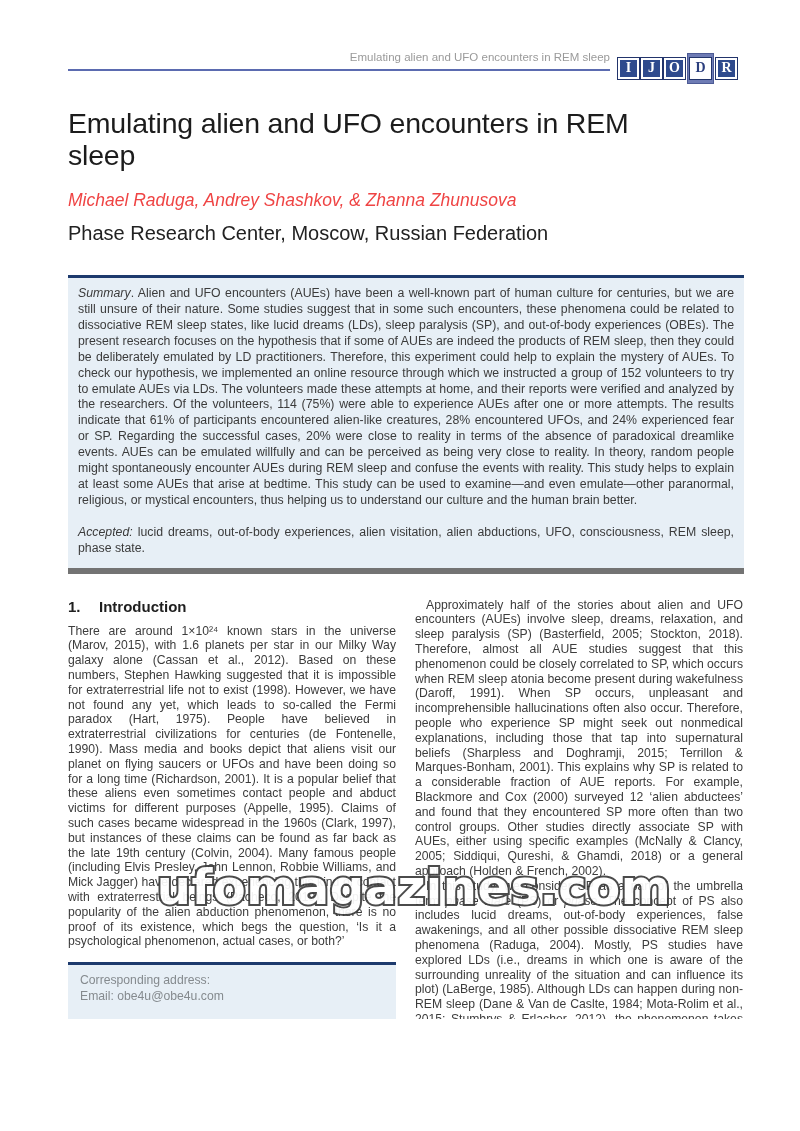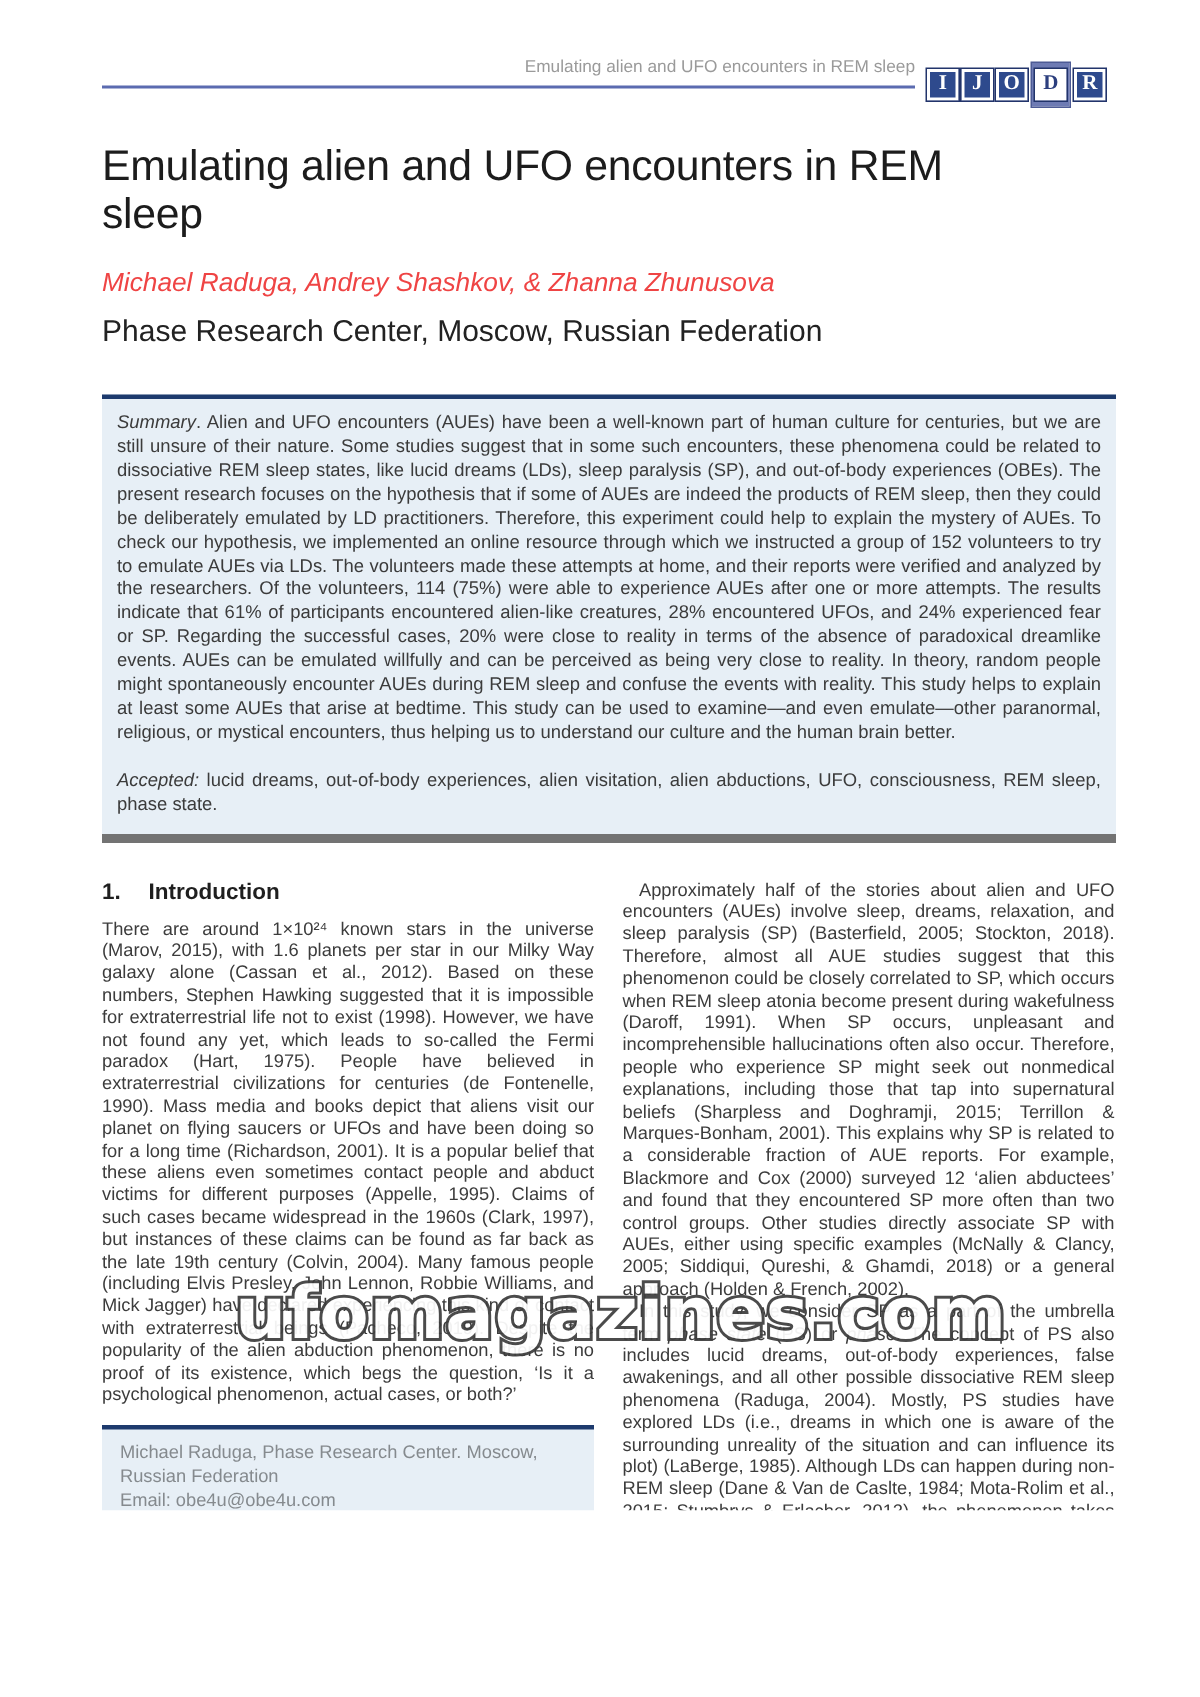--- a/index.html
+++ b/index.html
@@ -1,17 +1,17 @@
 <!DOCTYPE html>
 <html lang="en"><head>
 <meta charset="utf-8">
 <style>
   html, body { margin:0; padding:0; background:#ffffff; }
   .page {
-    position:relative; width:800px; height:1007px; margin:0 auto;
+    position:relative; width:800px; height:1007px; margin:12px auto;
     background:#ffffff; overflow:hidden;
     font-family:"Liberation Sans", sans-serif; color:#3c3c3c;
     box-sizing:border-box; padding:38px 56px 0 68px;
   }
   
   .running-head {
     text-align:right; color:#9a9a9a; font-size:11.5px; line-height:14px;
     padding-right:134px;
   }
   .head-rule { height:2px; background:#5b6bb0; margin:5px 134px 0 0; }
@@ -107,21 +107,21 @@
   </section>
 
   <div class="columns">
     <div class="col">
       <h2>
           <span class="h-num">1.</span>
           <span>Introduction</span>
         </h2>
       <p>There are around 1×10²⁴ known stars in the universe (Marov, 2015), with 1.6 planets per star in our Milky Way galaxy alone (Cassan et al., 2012). Based on these numbers, Stephen Hawking suggested that it is impossible for extraterrestrial life not to exist (1998). However, we have not found any yet, which leads to so-called the Fermi paradox (Hart, 1975). People have believed in extraterrestrial civilizations for centuries (de Fontenelle, 1990). Mass media and books depict that aliens visit our planet on flying saucers or UFOs and have been doing so for a long time (Richardson, 2001). It is a popular belief that these aliens even sometimes contact people and abduct victims for different purposes (Appelle, 1995). Claims of such cases became widespread in the 1960s (Clark, 1997), but instances of these claims can be found as far back as the late 19th century (Colvin, 2004). Many famous people (including Elvis Presley, John Lennon, Robbie Williams, and Mick Jagger) have declared experiencing this kind of contact with extraterrestrial beings (Pacheco, 2019). Despite the popularity of the alien abduction phenomenon, there is no proof of its existence, which begs the question, ‘Is it a psychological phenomenon, actual cases, or both?’</p>
       <aside class="corr-box">
-        <div>Michael Raduga, Phase Research Center. Moscow, Russian Federation</div>
+        <div>Corresponding address:</div>
         <div>Email: obe4u@obe4u.com</div>
         <div class="grp2">Submitted for publication: February 2021</div>
         <div>Accepted for publication: April 2021</div>
         <div>published online: July 2, 2021</div>
         <div>DOI: 10.11588/ijodr.2021.2.78599</div>
       </aside>
     </div>
     <div class="col">
       <p class="indent">Approximately half of the stories about alien and UFO encounters (AUEs) involve sleep, dreams, relaxation, and sleep paralysis (SP) (Basterfield, 2005; Stockton, 2018). Therefore, almost all AUE studies suggest that this phenomenon could be closely correlated to SP, which occurs when REM sleep atonia become present during wakefulness (Daroff, 1991). When SP occurs, unpleasant and incomprehensible hallucinations often also occur. Therefore, people who experience SP might seek out nonmedical explanations, including those that tap into supernatural beliefs (Sharpless and Doghramji, 2015; Terrillon &amp; Marques-Bonham, 2001). This explains why SP is related to a considerable fraction of AUE reports. For example, Blackmore and Cox (2000) surveyed 12 ‘alien abductees’ and found that they encountered SP more often than two control groups. Other studies directly associate SP with AUEs, either using specific examples (McNally &amp; Clancy, 2005; Siddiqui, Qureshi, &amp; Ghamdi, 2018) or a general approach (Holden &amp; French, 2002).</p>
       <p class="indent"><span>In this study, we consider SP as a part of the umbrella term </span><span class="it">phase state</span><span> (PS) or </span><span class="it">phase</span><span>. The concept of PS also includes lucid dreams, out-of-body experiences, false awakenings, and all other possible dissociative REM sleep phenomena (Raduga, 2004). Mostly, PS studies have explored LDs (i.e., dreams in which one is aware of the surrounding unreality of the situation and can influence its plot) (LaBerge, 1985). Although LDs can happen during non-REM sleep (Dane &amp; Van de Caslte, 1984; Mota-Rolim et al., 2015; Stumbrys &amp; Erlacher, 2012), the phenomenon takes place during REM sleep much more often. LDs differ from normal dreams due to higher activity in the prefrontal cortex with a frequency of 40 Hz (Voss et al., 2009). Although the neurobiology underlying LDs still needs to be studied (Baird, Mota-Rolim, &amp; Dresler, 2019), some research shows its potential practical applications (Mota-Rolim &amp; Araujo, 2013) in</span></p>

